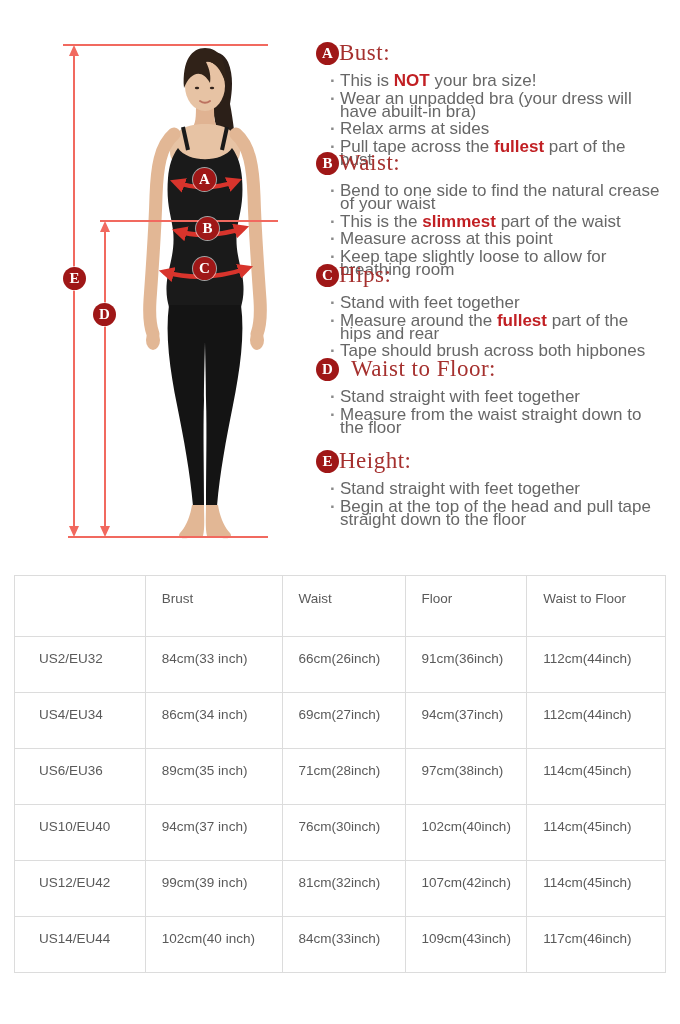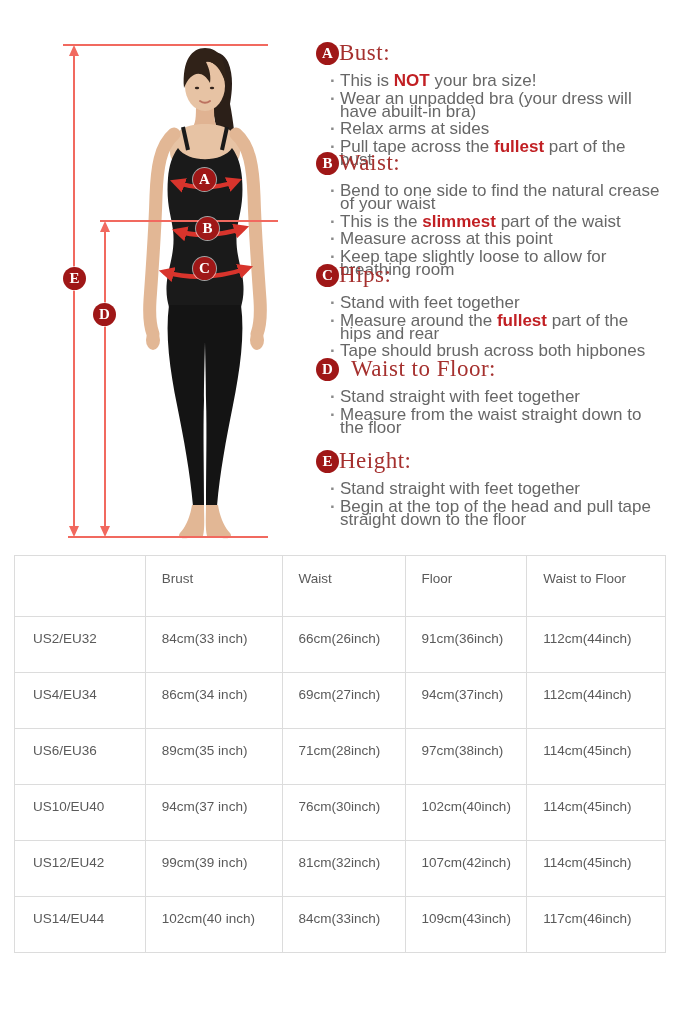--- a/index.html
+++ b/index.html
@@ -55,32 +55,32 @@
     font-size:17px;line-height:13px;color:var(--bullet-gray);
   }
   .sec-bullets li::before{
     content:"\00B7";position:absolute;left:2px;top:2px;
     font-weight:bold;color:#8a8a8a;
   }
   .sec-bullets .em{color:var(--em-red);font-weight:bold;}
 
   
   .size-table{
-    position:absolute;left:14px;top:555px;width:652px;
+    position:absolute;left:14px;top:575px;width:652px;
     border-collapse:collapse;table-layout:fixed;
     font-size:13.5px;color:var(--table-text);
   }
   .size-table th,.size-table td{
     border:1px solid var(--table-border);
     text-align:left;font-weight:normal;
     padding:0 4px 12px 16px;vertical-align:middle;
   }
   .size-table th{height:61px;padding-bottom:16px;}
   .size-table td{height:56px;}
-  .size-table td.row-label{padding-left:18px;}
+  .size-table td.row-label{padding-left:24px;}
 </style>
 </head>
 <body>
 
 <div class="page">
 
   <div class="figure-wrap">
     <svg viewBox="0 0 320 560" width="320" height="560">
       <defs>
         <marker id="ah-arrow" viewBox="0 0 10 10" refX="6.5" refY="5" markerWidth="3.4" markerHeight="3.4" orient="auto-start-reverse">

